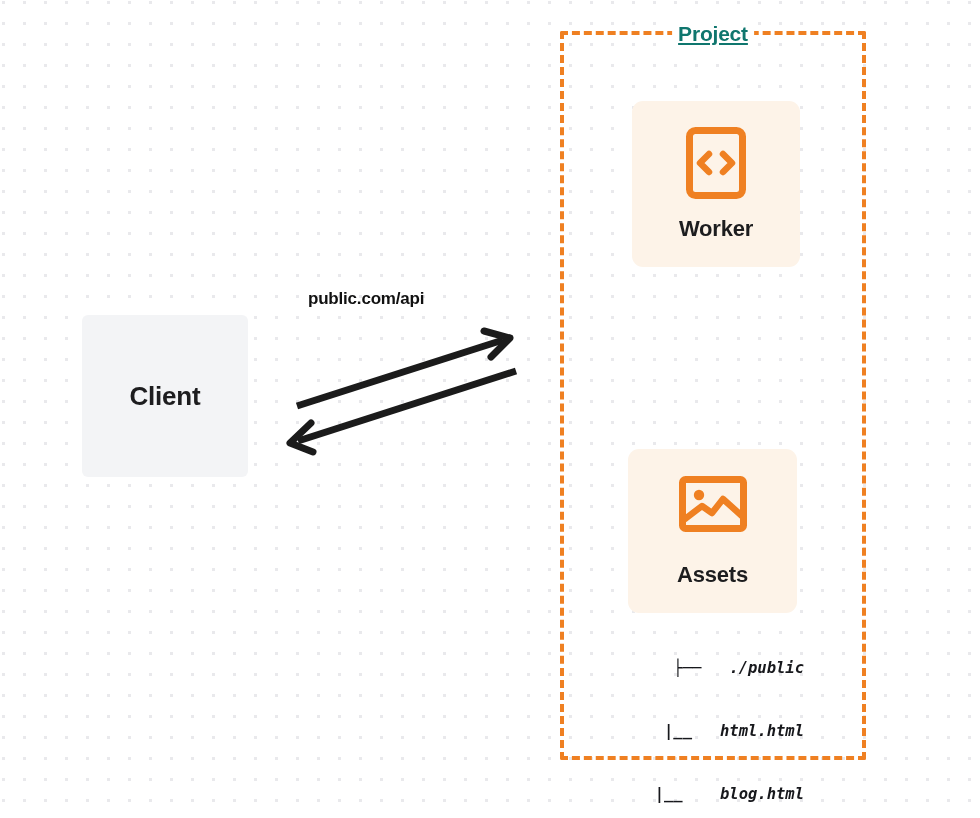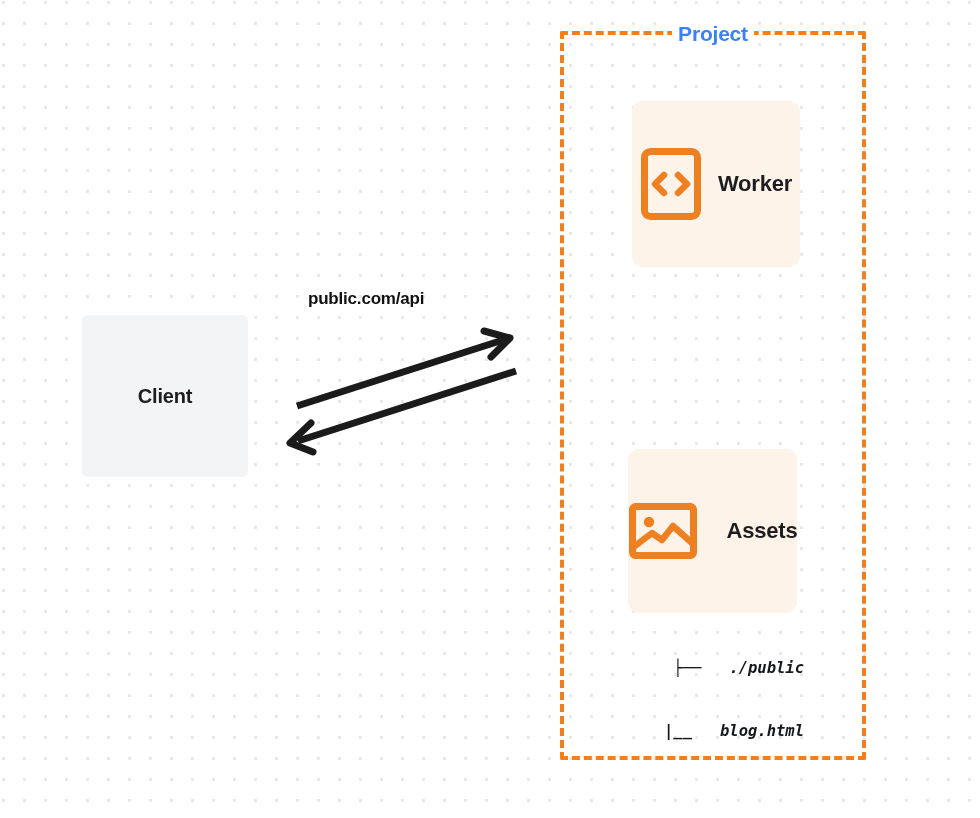--- a/index.html
+++ b/index.html
@@ -31,21 +31,21 @@
     top: 315px;
     width: 166px;
     height: 162px;
     background: #f3f4f6;
     border-radius: 6px;
     display: flex;
     align-items: center;
     justify-content: center;
   }
   .client-label {
-    font-size: 20px;
+    font-size: 26px;
     font-weight: 700;
     color: #1d1d1f;
     letter-spacing: -0.2px;
   }
 
   
   .request-label {
     position: absolute;
     left: 308px;
     top: 289px;
@@ -79,31 +79,33 @@
   }
   .project-title {
     position: absolute;
     left: 50%;
     top: -13px;
     transform: translateX(-50%);
     background: #ffffff;
     padding: 0 6px;
     font-size: 21px;
     font-weight: 700;
-    color: #3b82f6;
+    color: #0f766e;
     letter-spacing: -0.2px;
     white-space: nowrap;
+    text-decoration: underline;
   }
 
   
   .card {
     position: absolute;
     background: #fdf3e8;
     border-radius: 11px;
     display: flex;
+    flex-direction: column;
     align-items: center;
   }
   .card-worker {
     left: 632px;
     top: 101px;
     width: 168px;
     height: 166px;
     justify-content: center;
     gap: 16px;
   }
@@ -190,17 +192,18 @@
         <rect x="4.5" y="4.5" width="61" height="49" rx="3" ry="3" fill="none" stroke="#ef8022" stroke-width="7"></rect>
         <circle cx="21" cy="20" r="5.2" fill="#ef8022"></circle>
         <polyline points="7,44 24,31 34,38 45,24 64,41" fill="none" stroke="#ef8022" stroke-width="6.5" stroke-linecap="round" stroke-linejoin="round"></polyline>
       </svg>
     </span>
     <span class="card-label">Assets</span>
   </div>
 
   <div class="file-tree">
     <span class="tree-row">├──   ./public</span>
-    <span class="tree-row">|__   blog.html</span>
+    <span class="tree-row">|__   html.html</span>
+    <span class="tree-row">|__    blog.html</span>
     
   </div>
 
 </div>
 
 </body></html>

